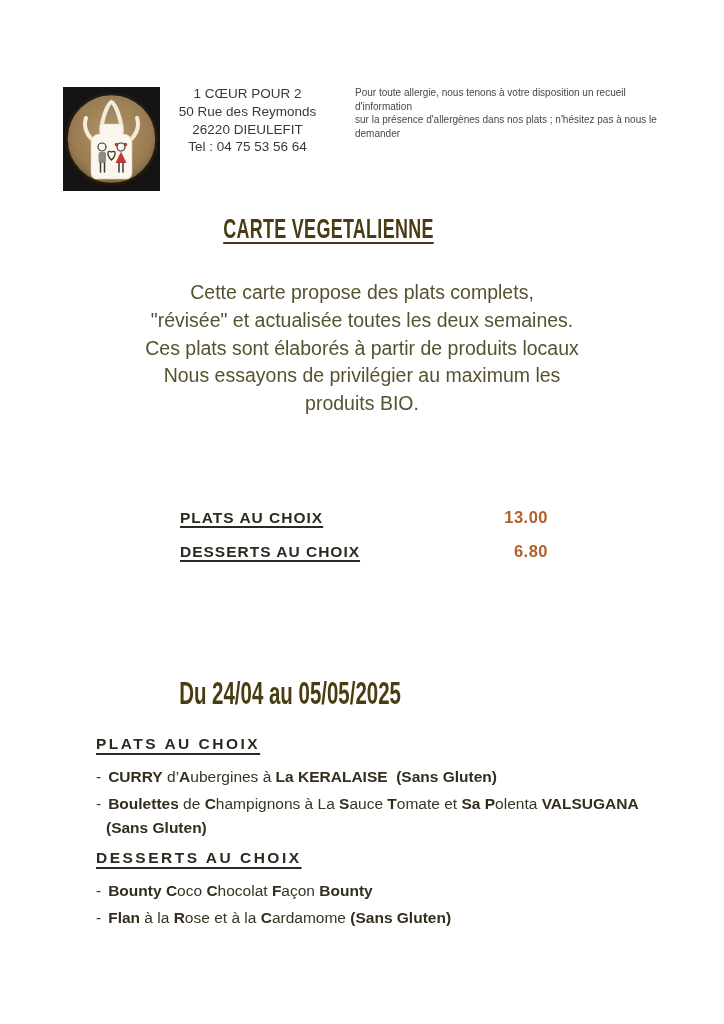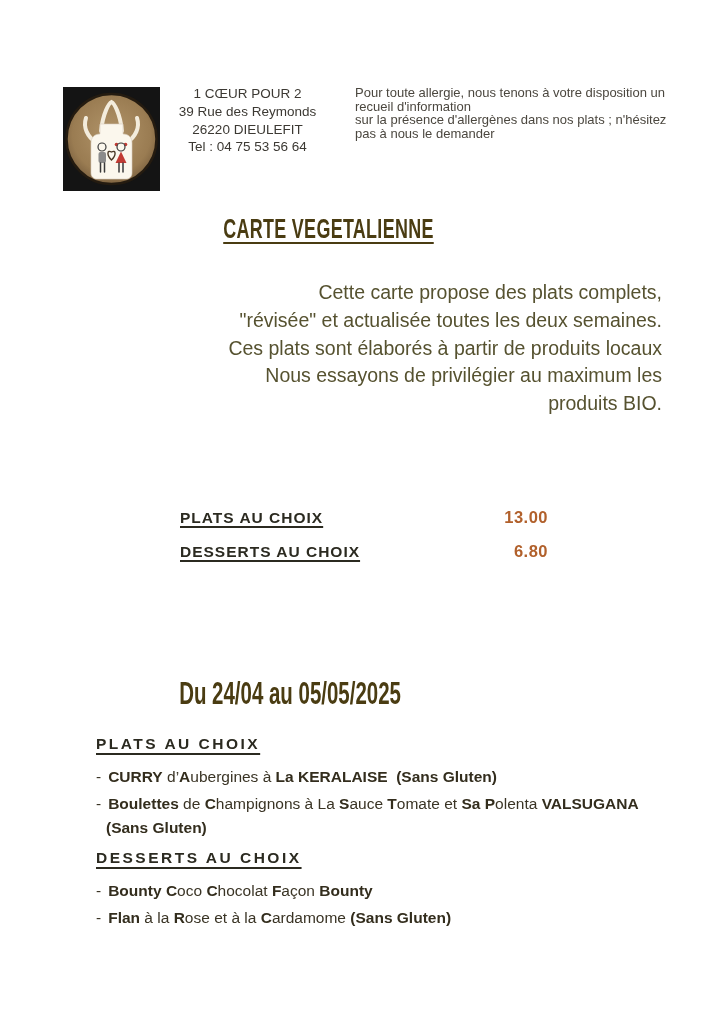--- a/index.html
+++ b/index.html
@@ -20,33 +20,33 @@
   }
   
   .logo{position:absolute;left:63px;top:87px;width:97px;height:104px;}
   .logo svg{display:block;width:100%;height:100%;}
   .address{
     position:absolute;left:160px;top:85px;width:175px;
     text-align:center;font-size:13.5px;line-height:17.8px;color:#3c3933;
   }
   .allergy{
     position:absolute;left:355px;top:86px;width:315px;
-    font-size:13px;line-height:13.5px;color:#4b473f;
+    font-size:10px;line-height:13.5px;color:#4b473f;
   }
   
   .title-row{position:absolute;top:213px;left:0;width:656px;text-align:center;}
   .title-text{
     display:inline-block;font-size:28px;font-weight:700;color:var(--title-brown);
     transform:scaleX(0.64);transform-origin:50% 50%;
     text-decoration:underline;text-decoration-thickness:2px;text-underline-offset:4px;
     letter-spacing:0.5px;white-space:nowrap;
   }
   
   .intro{
-    position:absolute;top:279px;left:62px;width:600px;text-align:right;
+    position:absolute;top:279px;left:62px;width:600px;text-align:center;
     font-size:19.5px;line-height:27.8px;color:var(--intro-olive);
   }
   
   .pricing-row{
     position:absolute;left:180px;width:368px;
     display:flex;justify-content:space-between;align-items:baseline;
   }
   .pricing-row.r0{top:508px;}
   .pricing-row.r1{top:542px;}
   .price-label{
@@ -104,21 +104,21 @@
       <circle cx="62.5" cy="57.5" r="1.8" fill="#c13b34"></circle>
       <circle cx="58" cy="60" r="4" fill="#fbf7ed" stroke="#3a3a3a" stroke-width="1.2"></circle>
       <path d="M58 64.5 l-5.5 11.5 h11 z" fill="#c13b34"></path>
       <path d="M56 76 v9 M60 76 v9" stroke="#3a3a3a" stroke-width="1.5" stroke-linecap="round"></path>
       <path d="M48.5 73 C43.5 68 44 62.5 48.5 65 C53 62.5 53.5 68 48.5 73 Z" fill="#fdf9f0" stroke="#4a3a28" stroke-width="1.4"></path>
     </svg>
   </div>
 
   <div class="address">
     <div>1 CŒUR POUR 2</div>
-    <div>39 Rue des Reymonds</div>
+    <div>50 Rue des Reymonds</div>
     <div>26220 DIEULEFIT</div>
     <div>Tel : 04 75 53 56 64</div>
   </div>
 
   <div class="allergy">
     <div>Pour toute allergie, nous tenons à votre disposition un recueil d'information</div>
     <div>sur la présence d'allergènes dans nos plats ; n'hésitez pas à nous le demander</div>
   </div>
 
   <div class="title-row">

